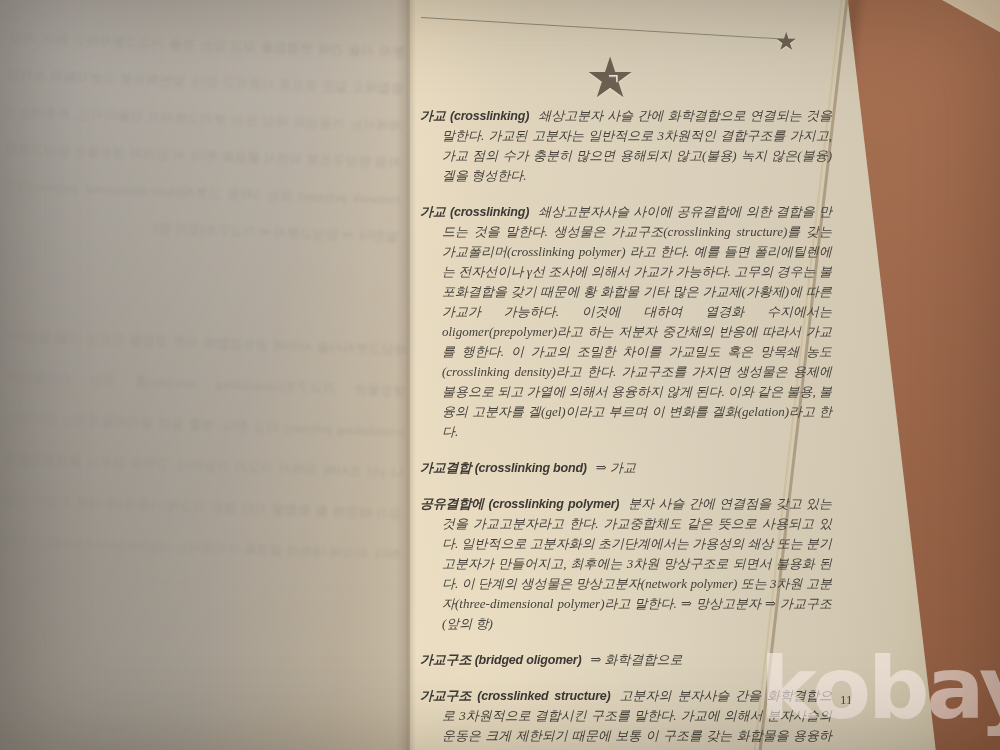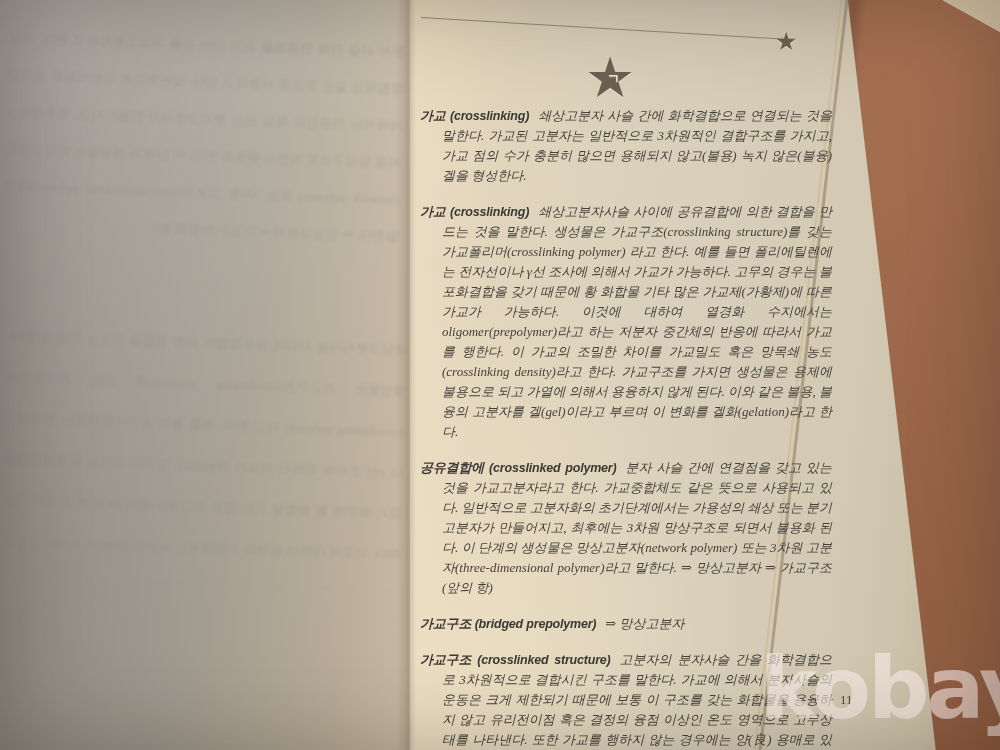--- a/index.html
+++ b/index.html
@@ -126,24 +126,27 @@
   <div class="star big">★<span class="letter">ㄱ</span></div>
 
   <div class="entries">
     <p class="entry">
       <span class="hw"><span>가교</span> <span class="latin">(crosslinking)</span></span><span>쇄상고분자 사슬 간에 화학결합으로 연결되는 것을 말한다. 가교된 고분자는 일반적으로 3차원적인 결합구조를 가지고, 가교 점의 수가 충분히 많으면 용해되지 않고(불용) 녹지 않은(불융) 겔을 형성한다.</span>
     </p>
     <p class="entry">
       <span class="hw"><span>가교</span> <span class="latin">(crosslinking)</span></span><span>쇄상고분자사슬 사이에 공유결합에 의한 결합을 만드는 것을 말한다. 생성물은 가교구조(crosslinking structure)를 갖는 가교폴리머(crosslinking polymer) 라고 한다. 예를 들면 폴리에틸렌에는 전자선이나 γ선 조사에 의해서 가교가 가능하다. 고무의 경우는 불포화결합을 갖기 때문에 황 화합물 기타 많은 가교제(가황제)에 따른 가교가 가능하다. 이것에 대하여 열경화 수지에서는 oligomer(prepolymer)라고 하는 저분자 중간체의 반응에 따라서 가교를 행한다. 이 가교의 조밀한 차이를 가교밀도 혹은 망목쇄 농도(crosslinking density)라고 한다. 가교구조를 가지면 생성물은 용제에 불용으로 되고 가열에 의해서 용융하지 않게 된다. 이와 같은 불용, 불융의 고분자를 겔(gel)이라고 부르며 이 변화를 겔화(gelation)라고 한다.</span>
     </p>
     <p class="entry">
-      <span class="hw"><span>공유결합에</span> <span class="latin">(crosslinked polymer)</span></span><span>분자 사슬 간에 연결점을 갖고 있는 것을 가교고분자라고 한다. 가교중합체도 같은 뜻으로 사용되고 있다. 일반적으로 고분자화의 초기단계에서는 가용성의 쇄상 또는 분기고분자가 만들어지고, 최후에는 3차원 망상구조로 되면서 불용화 된다. 이 단계의 생성물은 망상고분자(network polymer) 또는 3차원 고분자(three-dimensional polymer)라고 말한다. ⇒ 망상고분자 ⇒ 가교구조(앞의 항)</span>
+      <span class="hw"><span>가교결합</span> <span class="latin">(crosslinking bond)</span></span><span>⇒ 가교</span>
     </p>
     <p class="entry">
-      <span class="hw"><span>가교구조</span> <span class="latin">(bridged prepolymer)</span></span><span>⇒ 망상고분자</span>
+      <span class="hw"><span>공유결합에</span> <span class="latin">(crosslinking polymer)</span></span><span>분자 사슬 간에 연결점을 갖고 있는 것을 가교고분자라고 한다. 가교중합체도 같은 뜻으로 사용되고 있다. 일반적으로 고분자화의 초기단계에서는 가용성의 쇄상 또는 분기고분자가 만들어지고, 최후에는 3차원 망상구조로 되면서 불용화 된다. 이 단계의 생성물은 망상고분자(network polymer) 또는 3차원 고분자(three-dimensional polymer)라고 말한다. ⇒ 망상고분자 ⇒ 가교구조(앞의 항)</span>
+    </p>
+    <p class="entry">
+      <span class="hw"><span>가교구조</span> <span class="latin">(bridged oligomer)</span></span><span>⇒ 화학결합으로</span>
     </p>
     <p class="entry">
       <span class="hw"><span>가교구조</span> <span class="latin">(crosslinked structure)</span></span><span>고분자의 분자사슬 간을 화학결합으로 3차원적으로 결합시킨 구조를 말한다. 가교에 의해서 분자사슬의 운동은 크게 제한되기 때문에 보통 이 구조를 갖는 화합물을 용융하지 않고 유리전이점 혹은 결정의 융점 이상인 온도 영역으로 고무상태를 나타낸다. 또한 가교를 행하지 않는 경우에는 양(良) 용매로 있을 수 있는 액체 중에 침척하여도 이 구조를 갖는 화합물은 용해하지 않고 팽윤할 뿐이다. = 가교구조 ⇒ 망목구조, 가교</span>
     </p>
 
   </div>
 
   <div class="pagenum">11</div>
 
   <div class="watermark">kobay</div>

